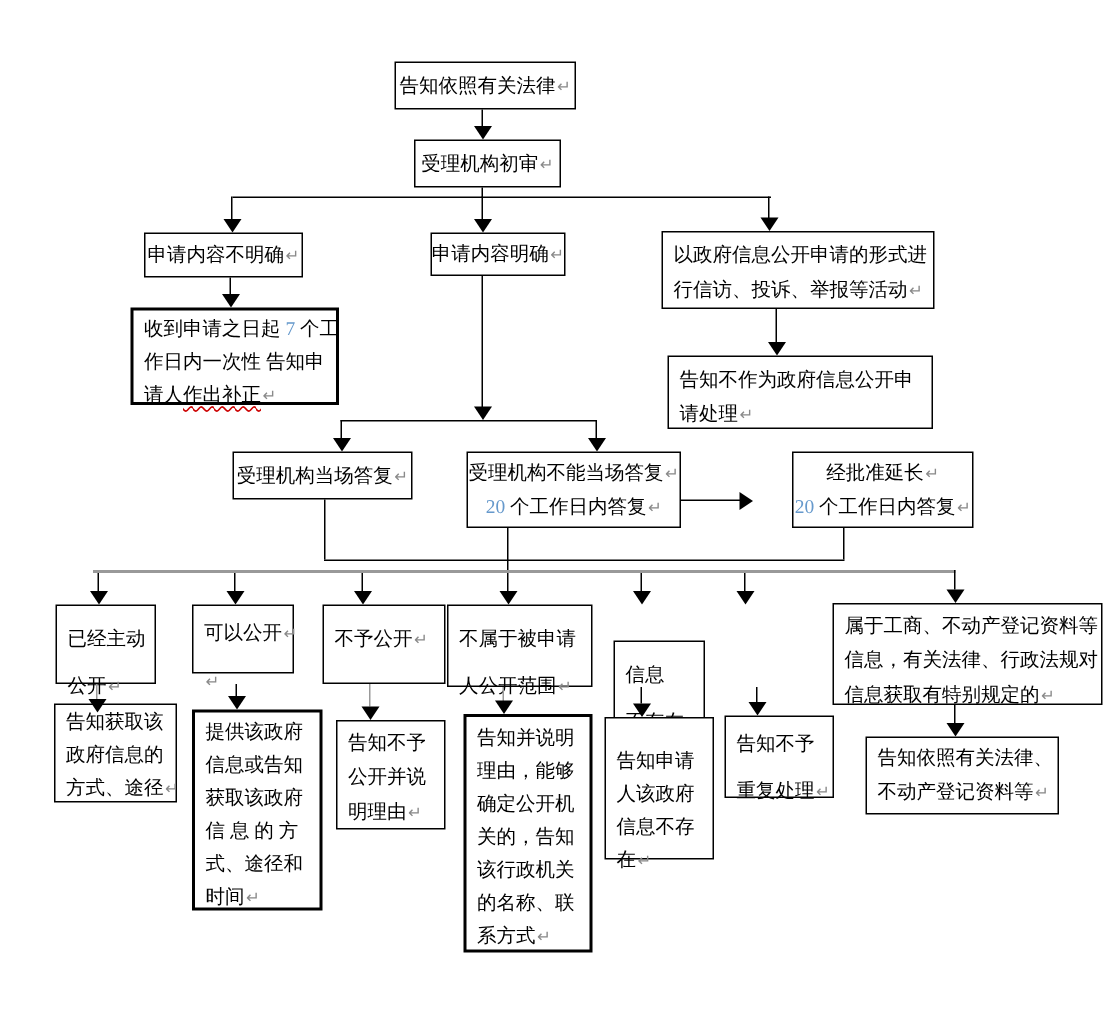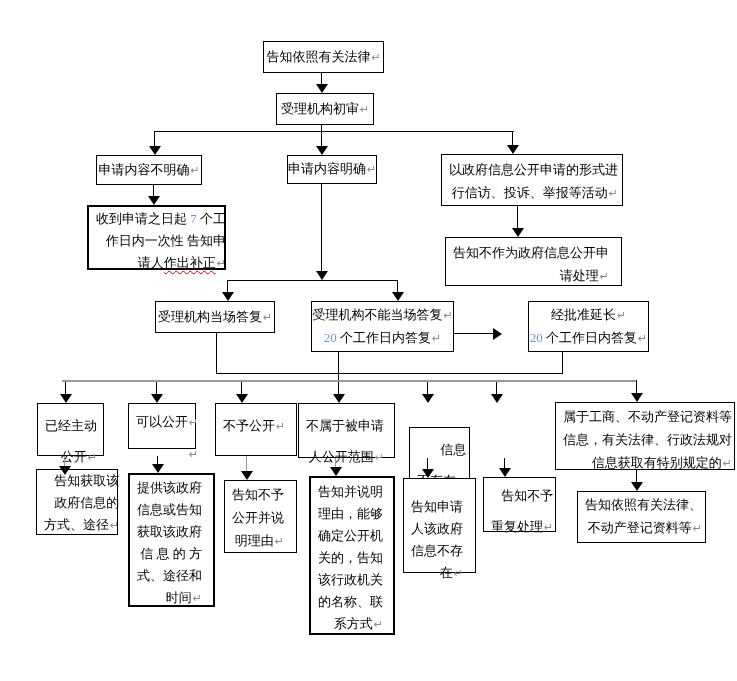--- a/index.html
+++ b/index.html
@@ -15,21 +15,21 @@
     position:relative;width:737px;height:681px;background:#ffffff;
     font-family:"Liberation Serif","DejaVu Serif",serif;
     font-size:13px;color:var(--ink);
   }
   .node{
     position:absolute;border:1px solid #000;background:#fff;
     box-sizing:border-box;display:flex;
   }
   .node .inner{white-space:pre;line-height:22px;}
   .c{align-items:center;justify-content:center;text-align:center;}
-  .tl{align-items:flex-start;padding:3px 0 0 7px;text-align:right;}
+  .tl{align-items:flex-start;padding:3px 0 0 7px;}
   .thick{border-width:2px;}
   .lh23 .inner{line-height:23px;}
   .lh24 .inner{line-height:31px;}
   .pc{color:var(--pilcrow-color);font-size:11px;margin-left:1px;
       font-family:"DejaVu Sans",sans-serif;}
   .num{color:var(--digit-color);}
   .wavy{text-decoration:underline wavy var(--wavy-color);
         text-decoration-thickness:1px;text-underline-offset:3px;}
   .ln{position:absolute;background:#000;}
   .gray{background:var(--distributor-color);}

